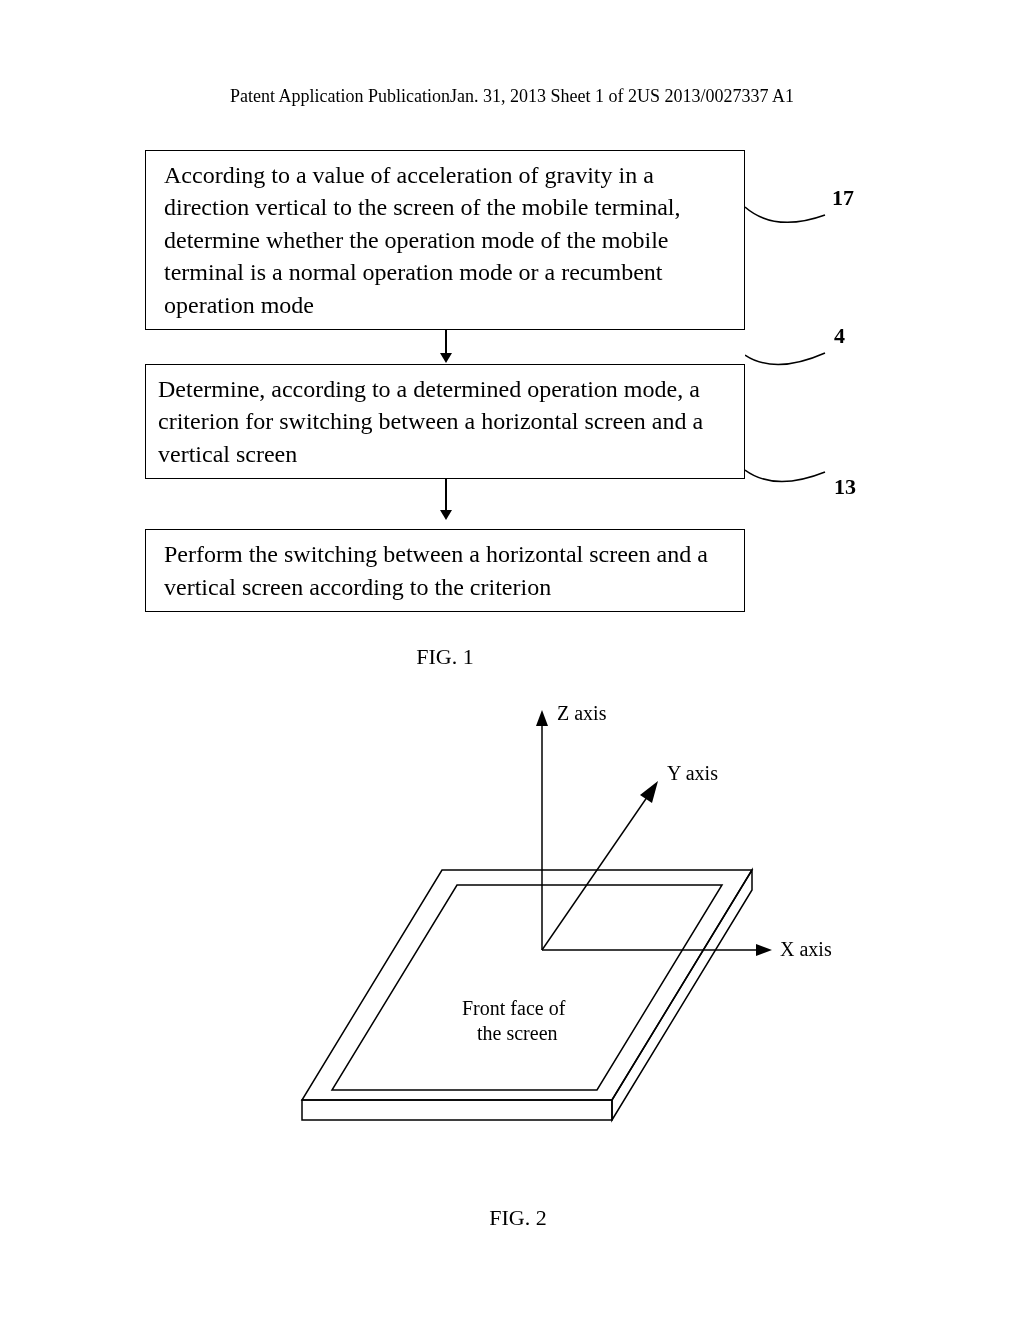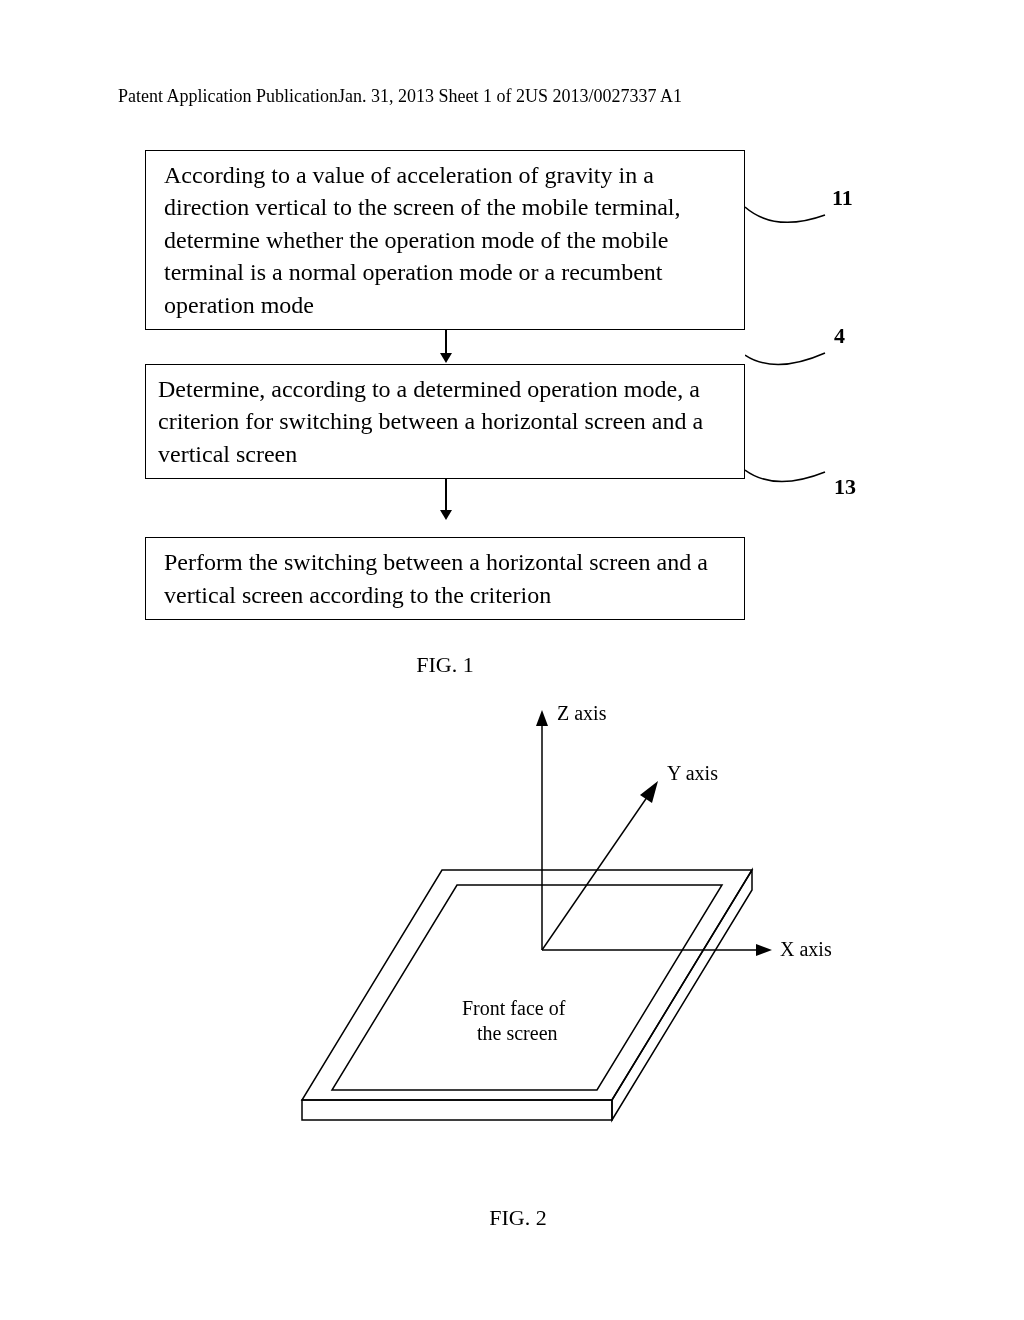--- a/index.html
+++ b/index.html
@@ -11,21 +11,21 @@
     color: #000;
     position: relative;
   }
   .header {
     position: absolute;
     top: 86px;
     left: 0;
     width: 100%;
     padding: 0 118px;
     display: flex;
-    justify-content: flex-start;
+    justify-content: center;
     font-size: 18px;
   }
   .header .left { font-weight: 400; }
   .header .center { font-weight: 400; }
   .header .right { font-weight: 400; }
 
   .flow-container {
     position: absolute;
     top: 150px;
     left: 145px;
@@ -134,28 +134,28 @@
     <span>Determine, according to a determined operation mode, a criterion for switching between a horizontal screen and a vertical screen</span>
   </div>
 
   <div style="position:relative;height:42px;">
     <div class="arrow-down" style="height:32px;">
       <div class="line" style="height:32px;"></div>
       <div class="head"></div>
     </div>
   </div>
 
-  <div class="flow-box box3" style="margin-top:16px;">
+  <div class="flow-box box3" style="margin-top:8px;">
     <span>Perform the switching between a horizontal screen and a vertical screen according to the criterion</span>
   </div>
 
   <div class="fig-caption">FIG. 1</div>
 </div>
 
-<div class="ref-label" style="top:185px; left:832px;">11</div>
+<div class="ref-label" style="top:185px; left:832px;">17</div>
 <svg class="ref-connector" style="top:205px; left:745px;" width="85" height="28">
   <path d="M 0 2 Q 30 28 80 10" stroke="#000" stroke-width="1.5" fill="none"></path>
 </svg>
 
 <div class="ref-label" style="top:323px; left:834px;">4</div>
 <svg class="ref-connector" style="top:345px; left:745px;" width="85" height="28">
   <path d="M 0 10 Q 30 30 80 8" stroke="#000" stroke-width="1.5" fill="none"></path>
 </svg>
 
 <div class="ref-label" style="top:442px; left:834px;margin-top:32px;">13</div>

